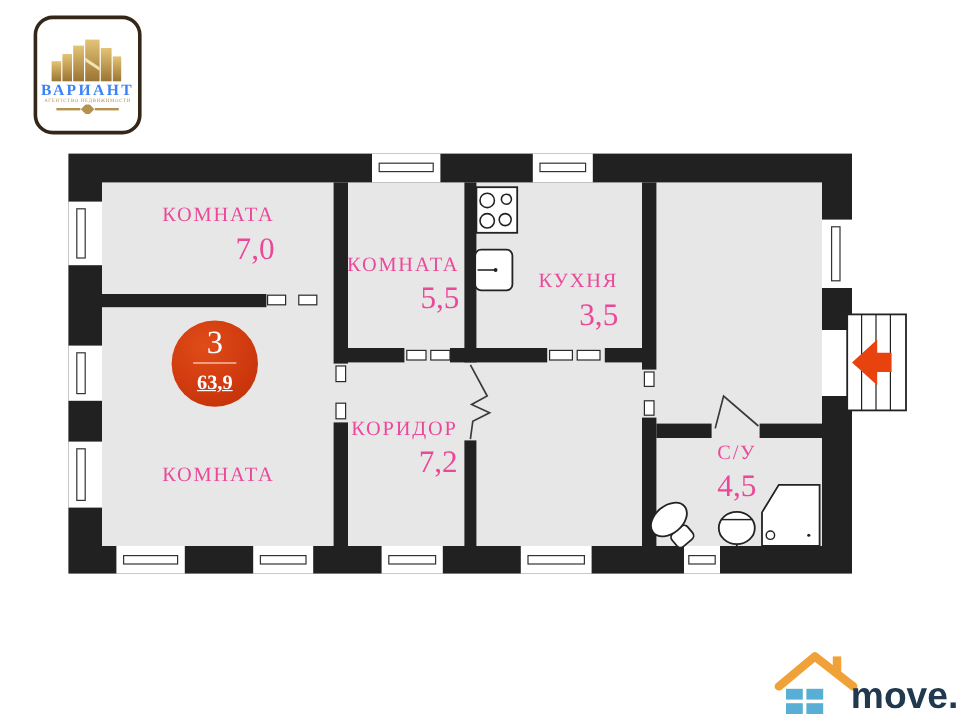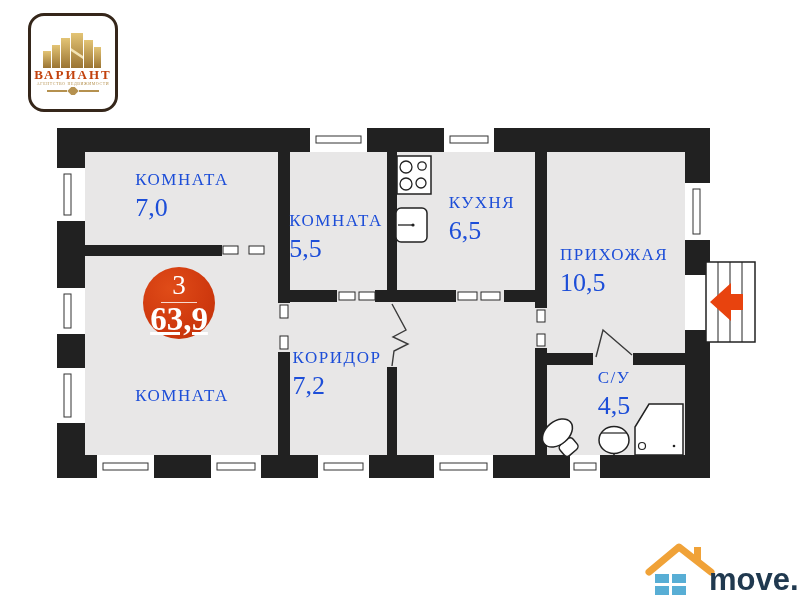--- a/index.html
+++ b/index.html
@@ -1,35 +1,35 @@
 <!DOCTYPE html>
 <html><head>
 <meta charset="utf-8">
 <style>
   html,body{margin:0;padding:0;background:#ffffff;}
   #stage{position:relative;width:800px;height:600px;background:#ffffff;overflow:hidden;
          font-family:"Liberation Serif",serif;}
   #plan-svg{position:absolute;left:0;top:0;}
 
-  .room-label{position:absolute;transform:translate(-50%,-50%);text-align:left;
-              color:#1d4ed8;white-space:nowrap;}
+  .room-label{position:absolute;transform:translate(-50%,-50%);text-align:right;
+              color:#ec4899;white-space:nowrap;}
   .room-label .rname{font-size:17px;letter-spacing:1.5px;}
   .room-label .rarea{font-size:26px;margin-top:3px;}
 
   .badge{position:absolute;left:143px;top:267px;width:72px;height:72px;border-radius:50%;
          background:radial-gradient(circle at 38% 30%,#e04c18 0%,#d03a0f 55%,#bd2f07 100%);
          color:#ffffff;text-align:center;}
   .badge .num{font-size:27px;line-height:31px;margin-top:3px;}
   .badge .sep{width:36px;height:1px;background:rgba(255,255,255,.8);margin:1px auto 1px auto;}
-  .badge .area{font-size:33px;font-weight:bold;line-height:30px;text-decoration:underline;}
+  .badge .area{font-size:17px;font-weight:bold;line-height:30px;text-decoration:underline;}
 
   .agency-logo{position:absolute;left:28px;top:13px;width:84px;height:93px;
                border:3px solid #35261a;border-radius:16px;background:#ffffff;
                display:flex;flex-direction:column;align-items:center;justify-content:center;}
-  .agency-logo .ltitle{font-size:13px;font-weight:bold;color:#c2410c;letter-spacing:2px;
+  .agency-logo .ltitle{font-size:13px;font-weight:bold;color:#3b82f6;letter-spacing:2px;
                        line-height:13px;margin-top:0;}
   .agency-logo .lsub{font-size:4px;color:#b5914f;letter-spacing:.6px;line-height:6px;}
 
   .site-logo{position:absolute;left:645px;top:542px;display:flex;align-items:flex-end;}
   .site-logo .sitename{font-family:"Liberation Sans",sans-serif;font-weight:bold;
                        font-size:31px;color:#20394f;line-height:34px;margin-left:-8px;}
 </style>
 </head>
 <body>
 
@@ -162,27 +162,23 @@
   </svg>
 
   <div class="room-label" style="left:182px;top:196px">
     <div class="rname">КОМНАТА</div>
     <div class="rarea">7,0</div>
   </div>
   <div class="room-label" style="left:336px;top:237px">
     <div class="rname">КОМНАТА</div>
     <div class="rarea">5,5</div>
   </div>
-  <div class="room-label" style="left:482px;top:219px">
+  <div class="room-label" style="left:482px;top:251px">
     <div class="rname">КУХНЯ</div>
-    <div class="rarea">6,5</div>
-  </div>
-  <div class="room-label" style="left:614px;top:271px">
-    <div class="rname">ПРИХОЖАЯ</div>
-    <div class="rarea">10,5</div>
+    <div class="rarea">3,5</div>
   </div>
   <div class="room-label" style="left:182px;top:396px">
     <div class="rname">КОМНАТА</div>
   </div>
   <div class="room-label" style="left:337px;top:374px">
     <div class="rname">КОРИДОР</div>
     <div class="rarea">7,2</div>
   </div>
   <div class="room-label" style="left:463px;top:395px">
   </div>

